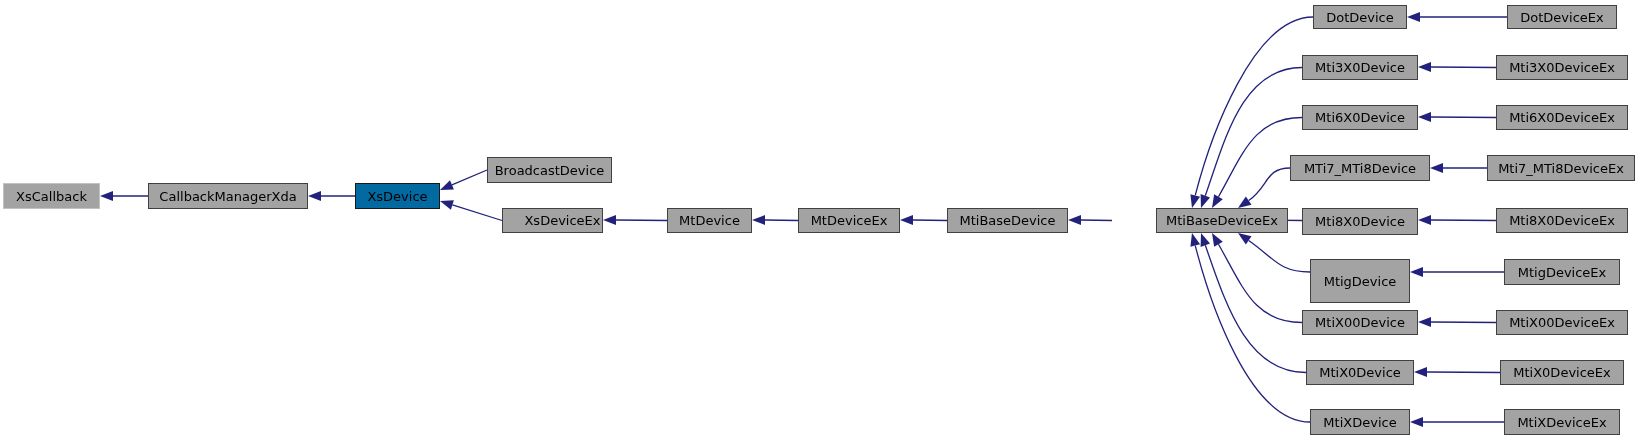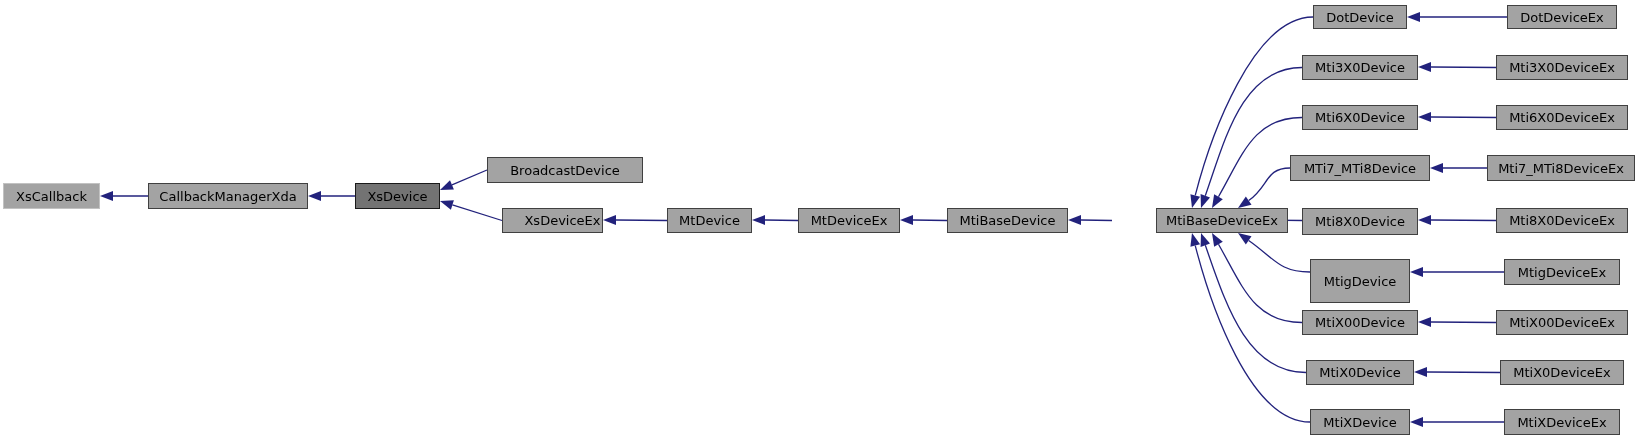--- a/index.html
+++ b/index.html
@@ -24,21 +24,21 @@
     justify-content: center;
     background: #a3a3a3;
     border: 1.2px solid #404040;
     color: #000000;
     font-size: 13px;
     white-space: nowrap;
     cursor: pointer;
     line-height: 1;
   }
   .class-node.current {
-    background: #737373;
+    background: #0369a1;
     border: 1.8px solid #1a1a1a;
     cursor: default;
   }
   .class-node.external {
     border: 1.2px solid #c2c2c2;
     cursor: default;
   }
 </style>
 </head>
 <body>
@@ -94,21 +94,21 @@
       <path d="M 1496 322.5 L 1431 322" fill="none" stroke="#22227c" stroke-width="1.3"></path>
       <polygon points="1418,322 1431,317 1431,327" fill="#22227c"></polygon>
       <path d="M 1500 372.5 L 1427 372" fill="none" stroke="#22227c" stroke-width="1.3"></path>
       <polygon points="1414,372 1427,367 1427,377" fill="#22227c"></polygon>
       <path d="M 1504 422 L 1423 422" fill="none" stroke="#22227c" stroke-width="1.3"></path>
       <polygon points="1410,422 1423,417 1423,427" fill="#22227c"></polygon>
     </svg>
 <div class="class-node external" style="left: 3px; top: 183px; width: 97px; height: 26px;">XsCallback</div>
     <div class="class-node" style="left: 148px; top: 183px; width: 160px; height: 26px;">CallbackManagerXda</div>
     <div class="class-node current" style="left: 355px; top: 183px; width: 85px; height: 26px;">XsDevice</div>
-    <div class="class-node" style="left: 487px; top: 157px; width: 156px; height: 26px;">BroadcastDevice</div>
+    <div class="class-node" style="left: 487px; top: 157px; width: 125px; height: 26px;">BroadcastDevice</div>
     <div class="class-node" style="left: 502px; top: 208px; width: 101px; height: 25px; padding-left: 20px;">XsDeviceEx</div>
     <div class="class-node" style="left: 667px; top: 208px; width: 85px; height: 25px;">MtDevice</div>
     <div class="class-node" style="left: 798px; top: 208px; width: 102px; height: 25px;">MtDeviceEx</div>
     <div class="class-node" style="left: 947px; top: 208px; width: 121px; height: 25px;">MtiBaseDevice</div>
     <div class="class-node" style="left: 1156px; top: 208px; width: 132px; height: 25px;">MtiBaseDeviceEx</div>
     <div class="class-node" style="left: 1313px; top: 5px; width: 94px; height: 24px;">DotDevice</div>
     <div class="class-node" style="left: 1302px; top: 55px; width: 116px; height: 25px;">Mti3X0Device</div>
     <div class="class-node" style="left: 1302px; top: 105px; width: 116px; height: 25px;">Mti6X0Device</div>
     <div class="class-node" style="left: 1290px; top: 155px; width: 140px; height: 26px;">MTi7_MTi8Device</div>
     <div class="class-node" style="left: 1302px; top: 208px; width: 116px; height: 27px;">Mti8X0Device</div>

